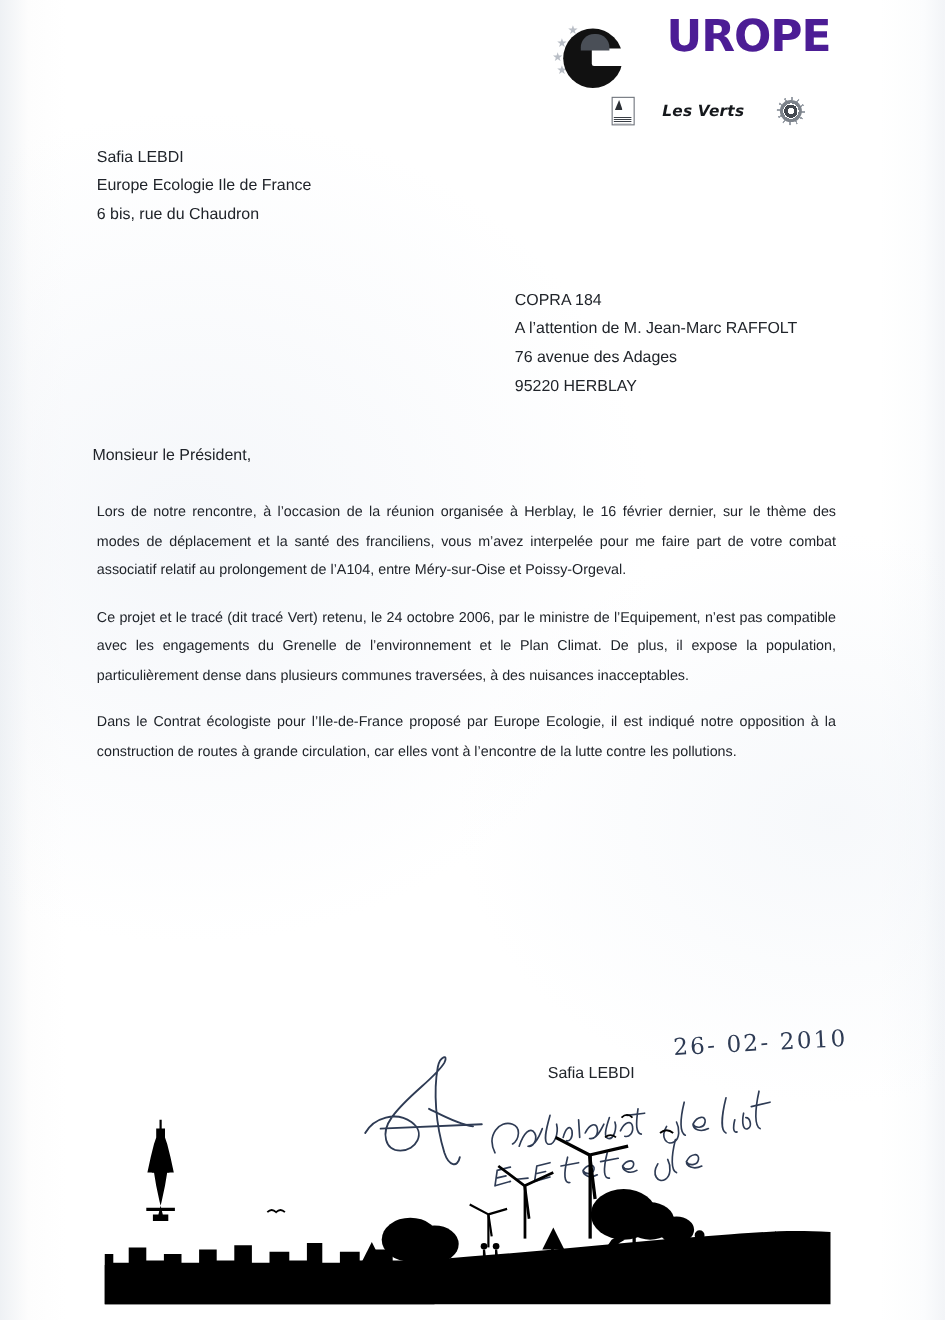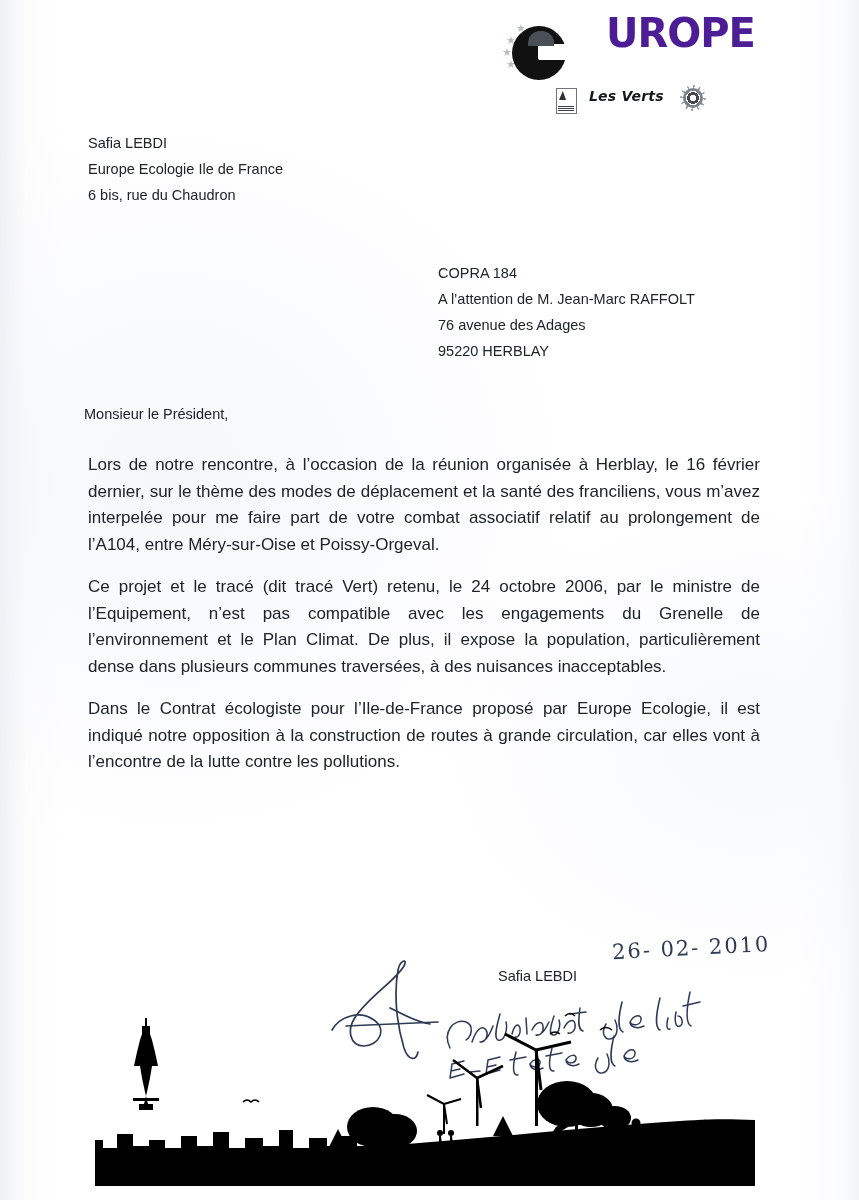--- a/index.html
+++ b/index.html
@@ -117,22 +117,22 @@
     height: 15px;
     background: #4a4f57;
     border-radius: 12px 12px 0 0;
   }
 
   .logo-sub {
     position: absolute;
     left: 56px;
     top: 84px;
     display: flex;
-    align-items: flex-start;
-    gap: 12px;
+    align-items: center;
+    gap: 25px;
   }
   .verts-badge {
     width: 19px;
     height: 24px;
     background: #ffffff;
     border: 1px solid #6f747c;
     position: relative;
     overflow: hidden;
   }
   .verts-badge::before {
@@ -191,39 +191,39 @@
   }
 
   
   .addr {
     position: absolute;
     font-size: 14.5px;
     line-height: 26px;
     color: #20242a;
   }
   .addr-sender { left: 88px; top: 130px; }
-  .addr-recipient { left: 438px; top: 260px; }
+  .addr-recipient { left: 468px; top: 260px; }
   .addr div { white-space: nowrap; }
 
   
   .salutation {
     position: absolute;
     left: 84px;
     top: 406px;
     font-size: 14.5px;
     color: #20242a;
   }
   .body {
     position: absolute;
     left: 88px;
     top: 452px;
     width: 672px;
   }
   .para {
-    font-size: 17px;
+    font-size: 13px;
     line-height: 26.5px;
     text-align: justify;
     color: #20242a;
     margin: 0 0 16px 0;
   }
   .para:last-child { margin-bottom: 0; }
 
   
   .sig-name {
     position: absolute;

